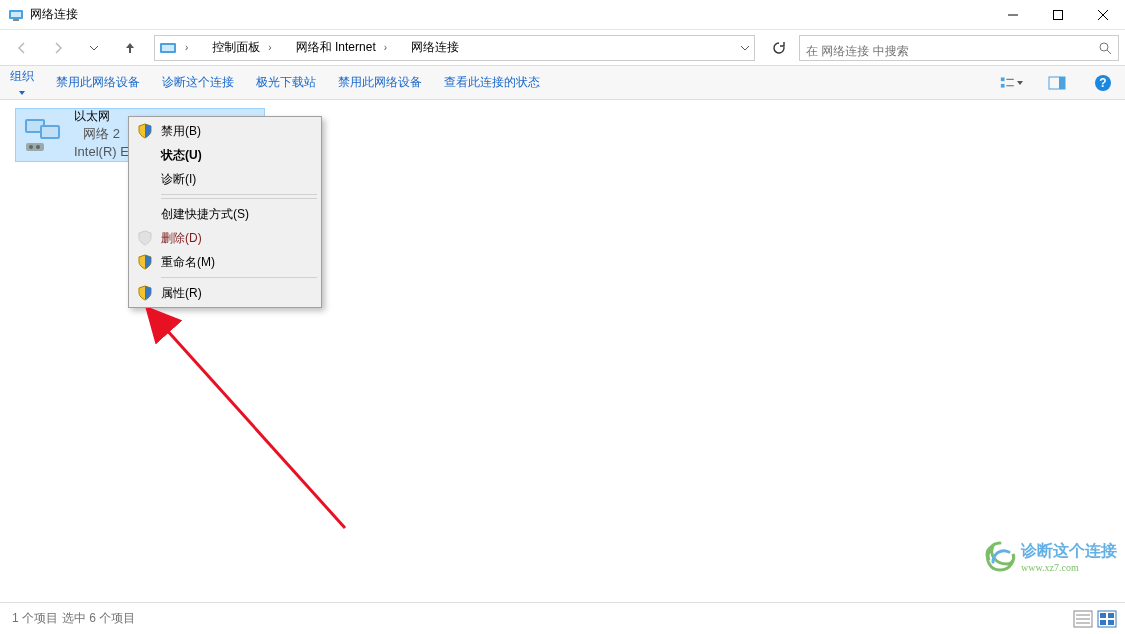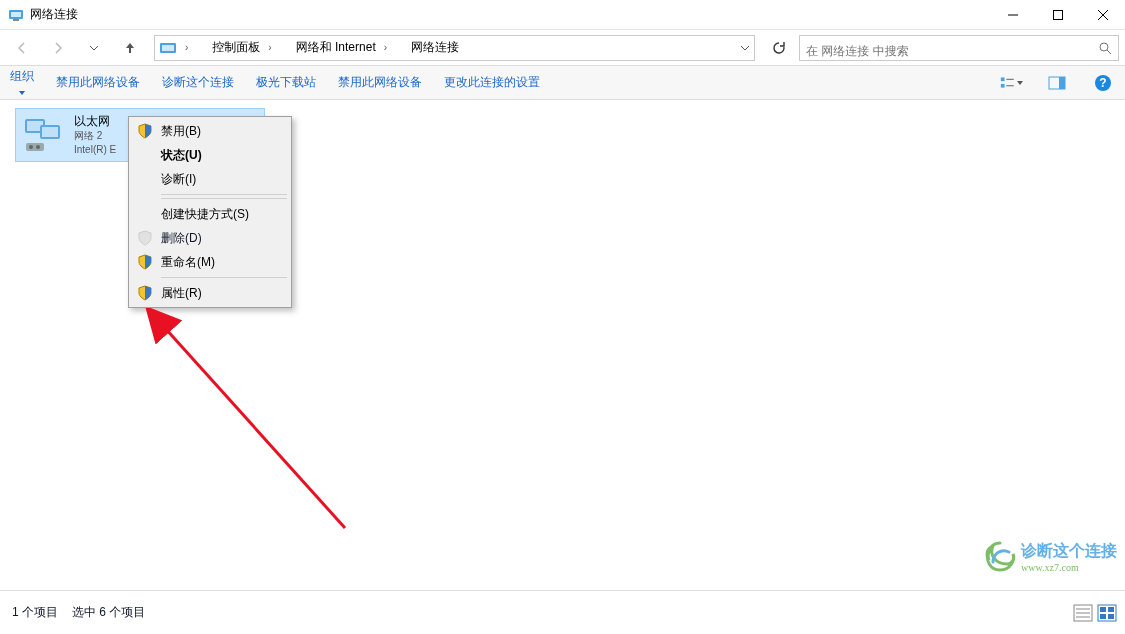--- a/index.html
+++ b/index.html
@@ -26,30 +26,30 @@
 .toolbar .tb-item { font-size: 12px; color: #1a67c9; cursor: pointer; display: flex; align-items: center; gap: 4px; flex-direction: column; }
 .toolbar .tb-item.organize { color: #1a67c9; }
 .toolbar .tb-spacer { flex: 1; }
 .toolbar .tb-icon { width: 24px; height: 24px; display: flex; align-items: center; justify-content: center; }
 
 .content { position: relative; height: 504px; background: #fff; }
 
 .network-item { position: absolute; left: 15px; top: 8px; width: 250px; height: 54px; display: flex; align-items: center; background: #cce8ff; border: 1px solid #99d1ff; padding: 2px 6px; }
 .network-item .net-icon { width: 44px; height: 40px; margin-right: 8px; }
 .network-item .net-text { font-size: 12px; line-height: 1.4; }
-.network-item .net-sub { color: #555; font-size: 10px; }
-
-.context-menu { position: absolute; left: 128px; top: 16px; width: 164px; background: #f0f0f0; border: 1px solid #a0a0a0; box-shadow: 3px 3px 6px rgba(0,0,0,0.25); padding: 2px; }
+.network-item .net-sub { color: #555; font-size: 13px; text-align: center; }
+
+.context-menu { position: absolute; left: 128px; top: 16px; width: 194px; background: #f0f0f0; border: 1px solid #a0a0a0; box-shadow: 3px 3px 6px rgba(0,0,0,0.25); padding: 2px; }
 .menu-item { height: 24px; display: flex; align-items: center; font-size: 12px; padding-left: 30px; position: relative; }
-.menu-item.disabled { color: #0f172a; }
+.menu-item.disabled { color: #7f1d1d; }
 .menu-item .shield { position: absolute; left: 6px; width: 16px; height: 16px; }
 .menu-sep { height: 1px; background: #d0d0d0; margin: 3px 2px 3px 30px; }
 .menu-item.bold { font-weight: bold; text-align: right; }
 
-.statusbar { position: absolute; bottom: 0; left: 0; right: 0; height: 44px; border-top: 1px solid #ddd; display: flex; align-items: center; padding: 0 12px; font-size: 12px; gap: 14px; color: #0f172a; }
+.statusbar { position: absolute; bottom: 0; left: 0; right: 0; height: 32px; border-top: 1px solid #ddd; display: flex; align-items: center; padding: 0 12px; font-size: 12px; gap: 4px; color: #737373; }
 .statusbar .sb-right { position: absolute; right: 8px; display: flex; gap: 4px; }
 
 .arrow-annotation { position: absolute; pointer-events: none; }
 
 .watermark { position: absolute; right: 8px; bottom: 30px; display: flex; align-items: center; gap: 4px; opacity: 0.85; }
 .watermark .wm-text { font-size: 16px; font-weight: bold; color: #4aa3e0; }
 .watermark .wm-sub { font-size: 10px; color: #66b34d; font-family: Liberation Serif, serif; }
 
 svg { display: block; }
 </style>
@@ -150,21 +150,21 @@
   <div class="tb-item organize">
     <span>组织</span>
     <svg width="8" height="8">
         <path d="M1 2 L4 6 L7 2" fill="#1a67c9"></path>
       </svg>
   </div>
   <div class="tb-item">禁用此网络设备</div>
   <div class="tb-item">诊断这个连接</div>
   <div class="tb-item">极光下载站</div>
   <div class="tb-item">禁用此网络设备</div>
-  <div class="tb-item">更改此连接的设置</div>
+  <div class="tb-item">查看此连接的状态</div>
   <div class="tb-spacer"></div>
   <div class="tb-icon">
     <svg width="18" height="18" viewBox="0 0 18 18">
         <rect x="2" y="3" width="4" height="4" fill="#4aa3e0"></rect>
         <rect x="2" y="10" width="4" height="4" fill="#4aa3e0"></rect>
         <line x1="8" y1="5" x2="16" y2="5" stroke="#555"></line>
         <line x1="8" y1="12" x2="16" y2="12" stroke="#555"></line>
       </svg>
     <svg width="8" height="8">
         <path d="M1 2 L4 6 L7 2" fill="#555"></path>

